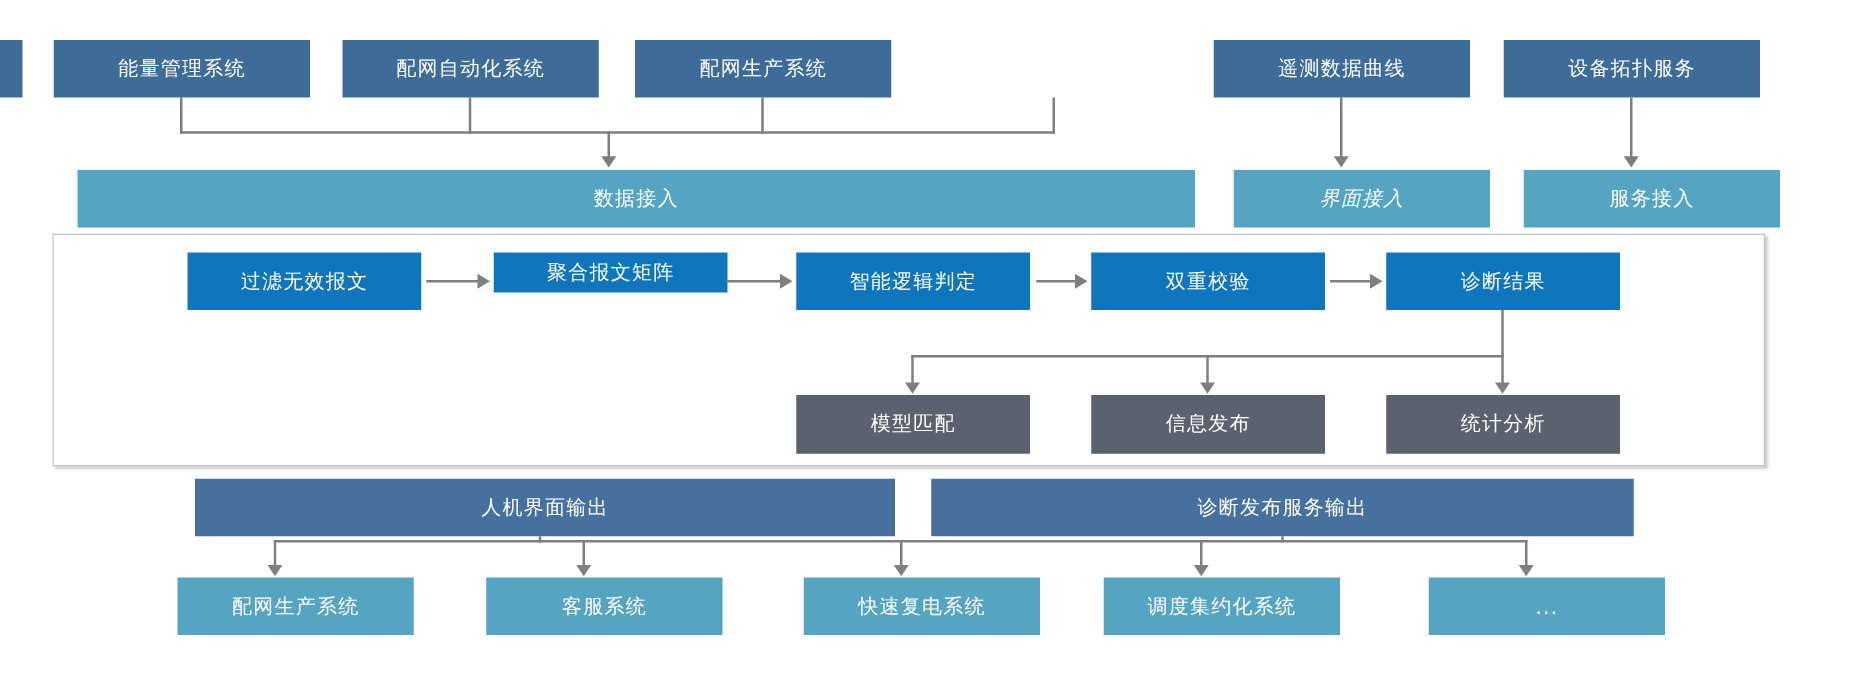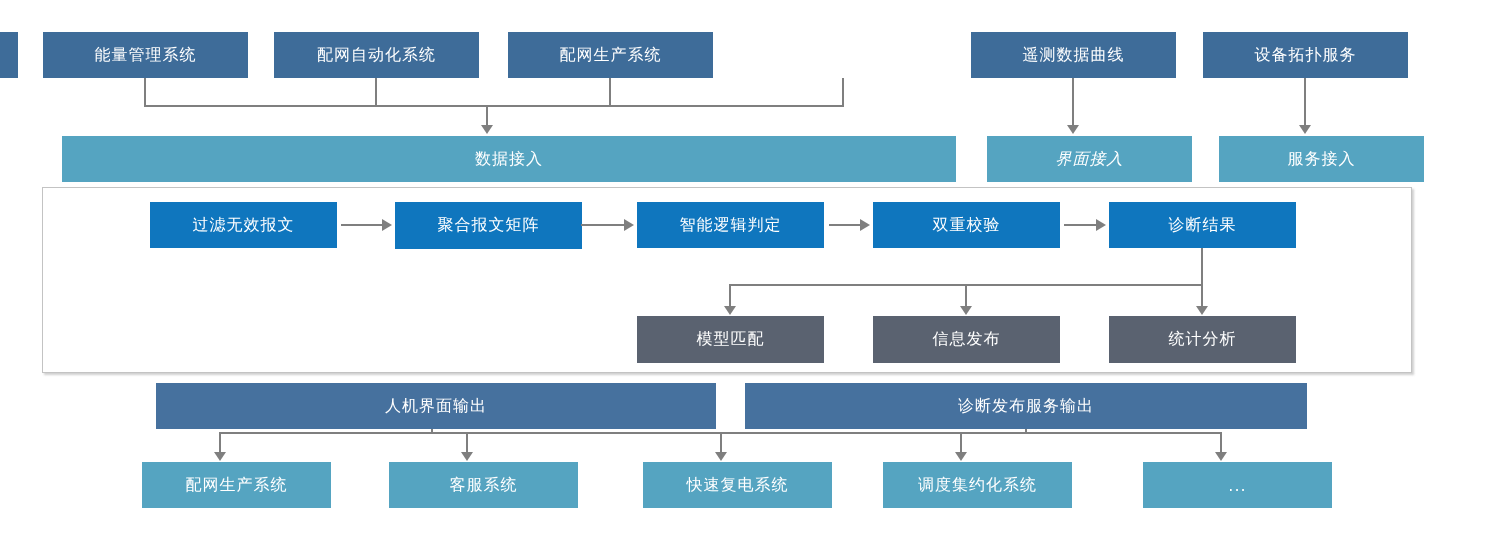--- a/index.html
+++ b/index.html
@@ -59,21 +59,21 @@
   <div class="lv" style="left:1304px;top:78px;height:48px;"></div>
   <div class="ad" style="left:1299px;top:125px;"></div>
 
   <div class="box b-teal" style="left:46px;top:136px;width:894px;height:46px;">数据接入</div>
   <div class="box b-teal" style="left:971px;top:136px;width:205px;height:46px;font-style:italic;">界面接入</div>
   <div class="box b-teal" style="left:1203px;top:136px;width:205px;height:46px;">服务接入</div>
 
   <div class="container-frame" style="left:42px;top:187px;width:1368px;height:184px;"></div>
 
   <div class="box b-blue" style="left:150px;top:202px;width:187px;height:46px;">过滤无效报文</div>
-  <div class="box b-blue" style="left:395px;top:202px;width:187px;height:47px;text-align:right;">聚合报文矩阵</div>
+  <div class="box b-blue" style="left:395px;top:202px;width:187px;height:32px;text-align:right;">聚合报文矩阵</div>
   <div class="box b-blue" style="left:637px;top:202px;width:187px;height:46px;">智能逻辑判定</div>
   <div class="box b-blue" style="left:873px;top:202px;width:187px;height:46px;">双重校验</div>
   <div class="box b-blue" style="left:1109px;top:202px;width:187px;height:46px;">诊断结果</div>
 
   <div class="lh" style="left:341px;top:224px;width:43px;"></div>
   <div class="ar" style="left:382px;top:219px;"></div>
   <div class="lh" style="left:581px;top:224px;width:45px;"></div>
   <div class="ar" style="left:624px;top:219px;"></div>
   <div class="lh" style="left:829px;top:224px;width:33px;"></div>
   <div class="ar" style="left:860px;top:219px;"></div>

